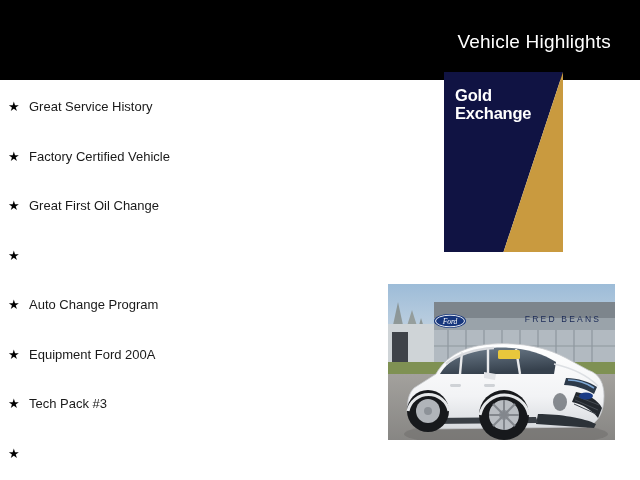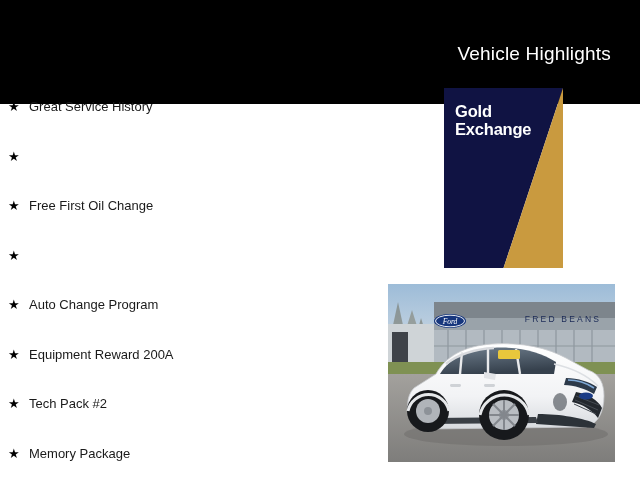--- a/index.html
+++ b/index.html
@@ -13,21 +13,21 @@
     position: relative;
     overflow: hidden;
     font-family: "Liberation Sans", sans-serif;
     -webkit-font-smoothing: antialiased;
   }
 
   
   #header-bar {
     position: absolute;
     left: 0; top: 0;
-    width: 640px; height: 104px;
+    width: 640px; height: 80px;
     background: #000000;
     display: flex;
     align-items: center;
     justify-content: flex-end;
   }
   #header-title {
     color: #ffffff;
     font-size: 19px;
     letter-spacing: 0.2px;
     margin-right: 29px;
@@ -62,21 +62,21 @@
   .highlight-label {
     color: #1a1a1a;
     font-size: 13px;
     white-space: nowrap;
   }
 
   
   #gold-certified-badge {
     position: absolute;
     left: 444px;
-    top: 88px;
+    top: 72px;
     width: 119px;
     height: 180px;
   }
   #gold-certified-badge svg { display: block; }
   .badge-text {
     position: absolute;
     left: 11px;
     top: 14px;
     color: #ffffff;
     font-size: 16.5px;
@@ -84,21 +84,21 @@
     line-height: 1.12;
     letter-spacing: -0.2px;
   }
 
   
   #vehicle-photo {
     position: absolute;
     left: 388px;
     top: 284px;
     width: 227px;
-    height: 178px;
+    height: 156px;
     overflow: hidden;
     background: #8e8e8c;
   }
   #vehicle-photo svg { display: block; }
 </style>
 </head>
 <body>
 
 <div id="header-bar" style="background: rgb(0, 0, 0);">
   <div id="header-title" style="color: rgb(255, 255, 255);">Vehicle Highlights</div>
@@ -106,49 +106,49 @@
 
 <ul id="highlights-list">
 
   <li class="highlight-item">
     <span class="bullet-star">★</span>
     <span class="highlight-label">Great Service History</span>
   </li>
 
   <li class="highlight-item">
     <span class="bullet-star">★</span>
-  </li>
-
-  <li class="highlight-item">
-    <span class="bullet-star">★</span>
-    <span class="highlight-label">Free First Oil Change</span>
+    <span class="highlight-label">Factory Certified Vehicle</span>
+  </li>
+
+  <li class="highlight-item">
+    <span class="bullet-star">★</span>
+    <span class="highlight-label">Great First Oil Change</span>
   </li>
 
   <li class="highlight-item">
     <span class="bullet-star">★</span>
   </li>
 
   <li class="highlight-item">
     <span class="bullet-star">★</span>
     <span class="highlight-label">Auto Change Program</span>
   </li>
 
   <li class="highlight-item">
     <span class="bullet-star">★</span>
-    <span class="highlight-label">Equipment Reward 200A</span>
-  </li>
-
-  <li class="highlight-item">
-    <span class="bullet-star">★</span>
-    <span class="highlight-label">Tech Pack #2</span>
-  </li>
-
-  <li class="highlight-item">
-    <span class="bullet-star">★</span>
-    <span class="highlight-label">Memory Package</span>
+    <span class="highlight-label">Equipment Ford 200A</span>
+  </li>
+
+  <li class="highlight-item">
+    <span class="bullet-star">★</span>
+    <span class="highlight-label">Tech Pack #3</span>
+  </li>
+
+  <li class="highlight-item">
+    <span class="bullet-star">★</span>
   </li>
 
 </ul>
 
 <div id="gold-certified-badge">
   <svg width="119" height="180" viewBox="0 0 119 180">
 
     <polygon id="badge-navy" points="0,0 119,0 59.5,180 0,180" fill="#101343"></polygon>
 
     <polygon id="badge-gold" points="119,0 119,180 59.5,180" fill="#C99A3F"></polygon>

